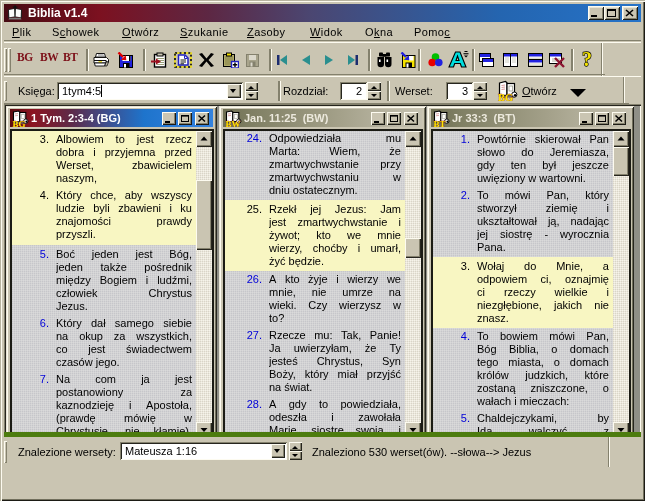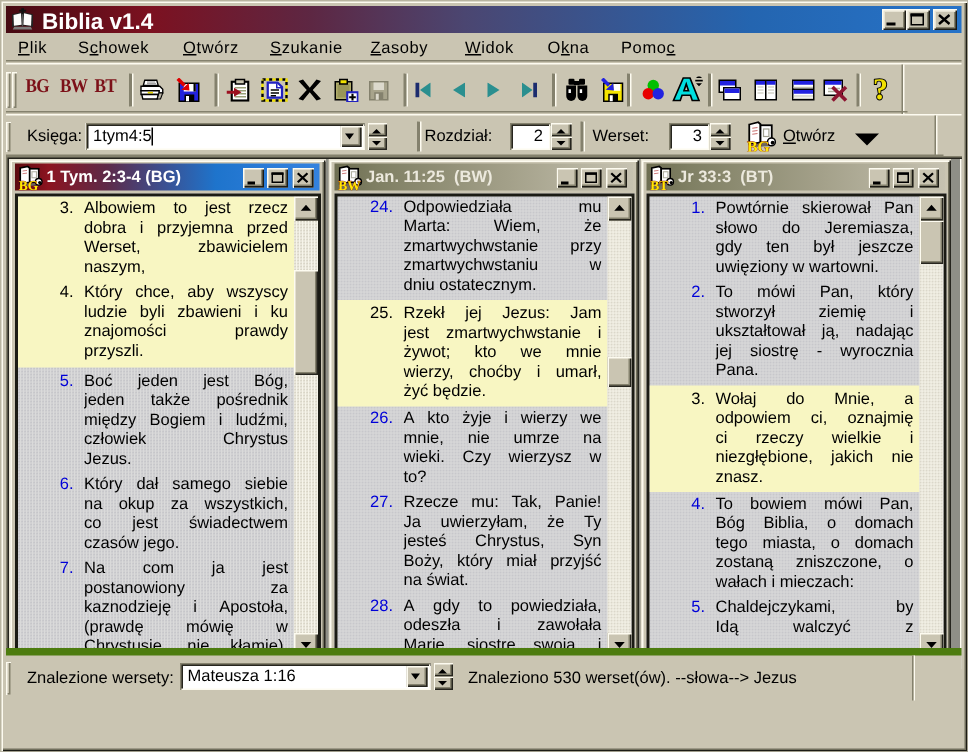--- a/index.html
+++ b/index.html
@@ -3,21 +3,21 @@
 <style>
 html,body{margin:0;padding:0;background:#cac5b2;}
 *{box-sizing:border-box;}
 #win{position:relative;width:645px;height:501px;background:#cac5b2;overflow:hidden;
   font-family:"Liberation Sans",sans-serif;font-size:11px;color:#000;}
 #win::before{content:"";position:absolute;left:0;top:0;right:0;bottom:0;pointer-events:none;
   box-shadow:inset 1px 1px 0 #b8b4a0, inset 2px 2px 0 #fdfbf0, inset -1px -1px 0 #1c1b15, inset -2px -2px 0 #716f5c;}
 
 #tbar{position:absolute;left:4px;top:4px;width:637px;height:18px;
   background:linear-gradient(90deg,#460a12 0%,#7c1120 15%,#5d2743 32%,#4b4671 48%,#2465b0 78%,#2673c8 100%);}
-#tbar .txt{position:absolute;left:24px;top:2px;font-size:15px;font-weight:bold;color:#fff;letter-spacing:0;}
+#tbar .txt{position:absolute;left:24px;top:2px;font-size:12px;font-weight:bold;color:#fff;letter-spacing:0;}
 #tico{position:absolute;left:3px;top:1px;}
 .wbtn{position:absolute;top:2px;width:16px;height:14px;background:#cac5b2;
   box-shadow:inset 1px 1px 0 #fdfbf0,inset -1px -1px 0 #1c1b15,inset 2px 2px 0 #e8e4d4,inset -2px -2px 0 #84816d;}
 #bmin{right:37px;}#bmax{right:21px;}#bclo{right:3px;}
 .wbtn svg{position:absolute;left:0;top:0;}
 
 #menu{position:absolute;left:4px;top:22px;width:637px;height:19px;border-bottom:1px solid #84816d;}
 #menu span{position:absolute;top:4px;letter-spacing:0.4px;}
 
 .band{position:absolute;background:#cac5b2;}
@@ -752,20 +752,25 @@
                 <i>o</i>
                 <i>domach</i>
               </div>
             <div class="l">
                 <i>tego</i>
                 <i>miasta,</i>
                 <i>o</i>
                 <i>domach</i>
               </div>
             <div class="l">
+                <i>królów</i>
+                <i>judzkich,</i>
+                <i>które</i>
+              </div>
+            <div class="l">
                 <i>zostaną</i>
                 <i>zniszczone,</i>
                 <i>o</i>
               </div>
             <div class="ll">wałach i mieczach:</div>
           </div>
           <div class="v">
               <span class="num">5.</span>
             <div class="l">
                 <i>Chaldejczykami,</i>

